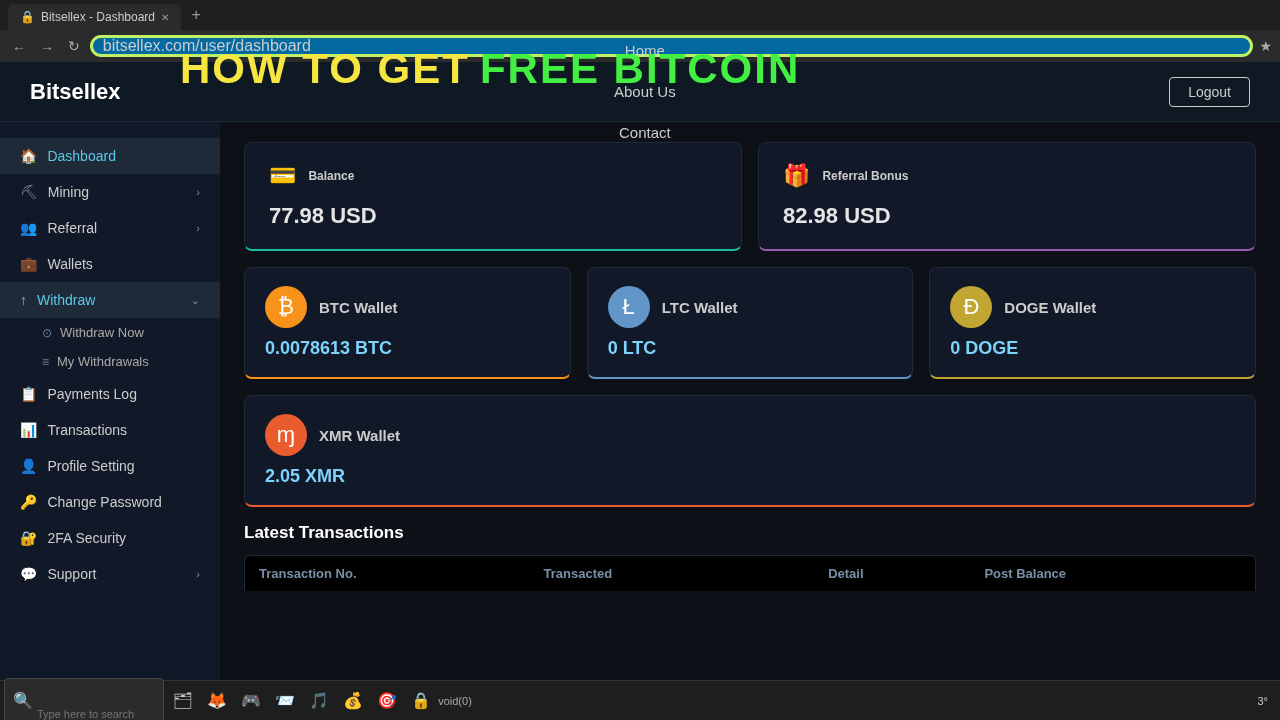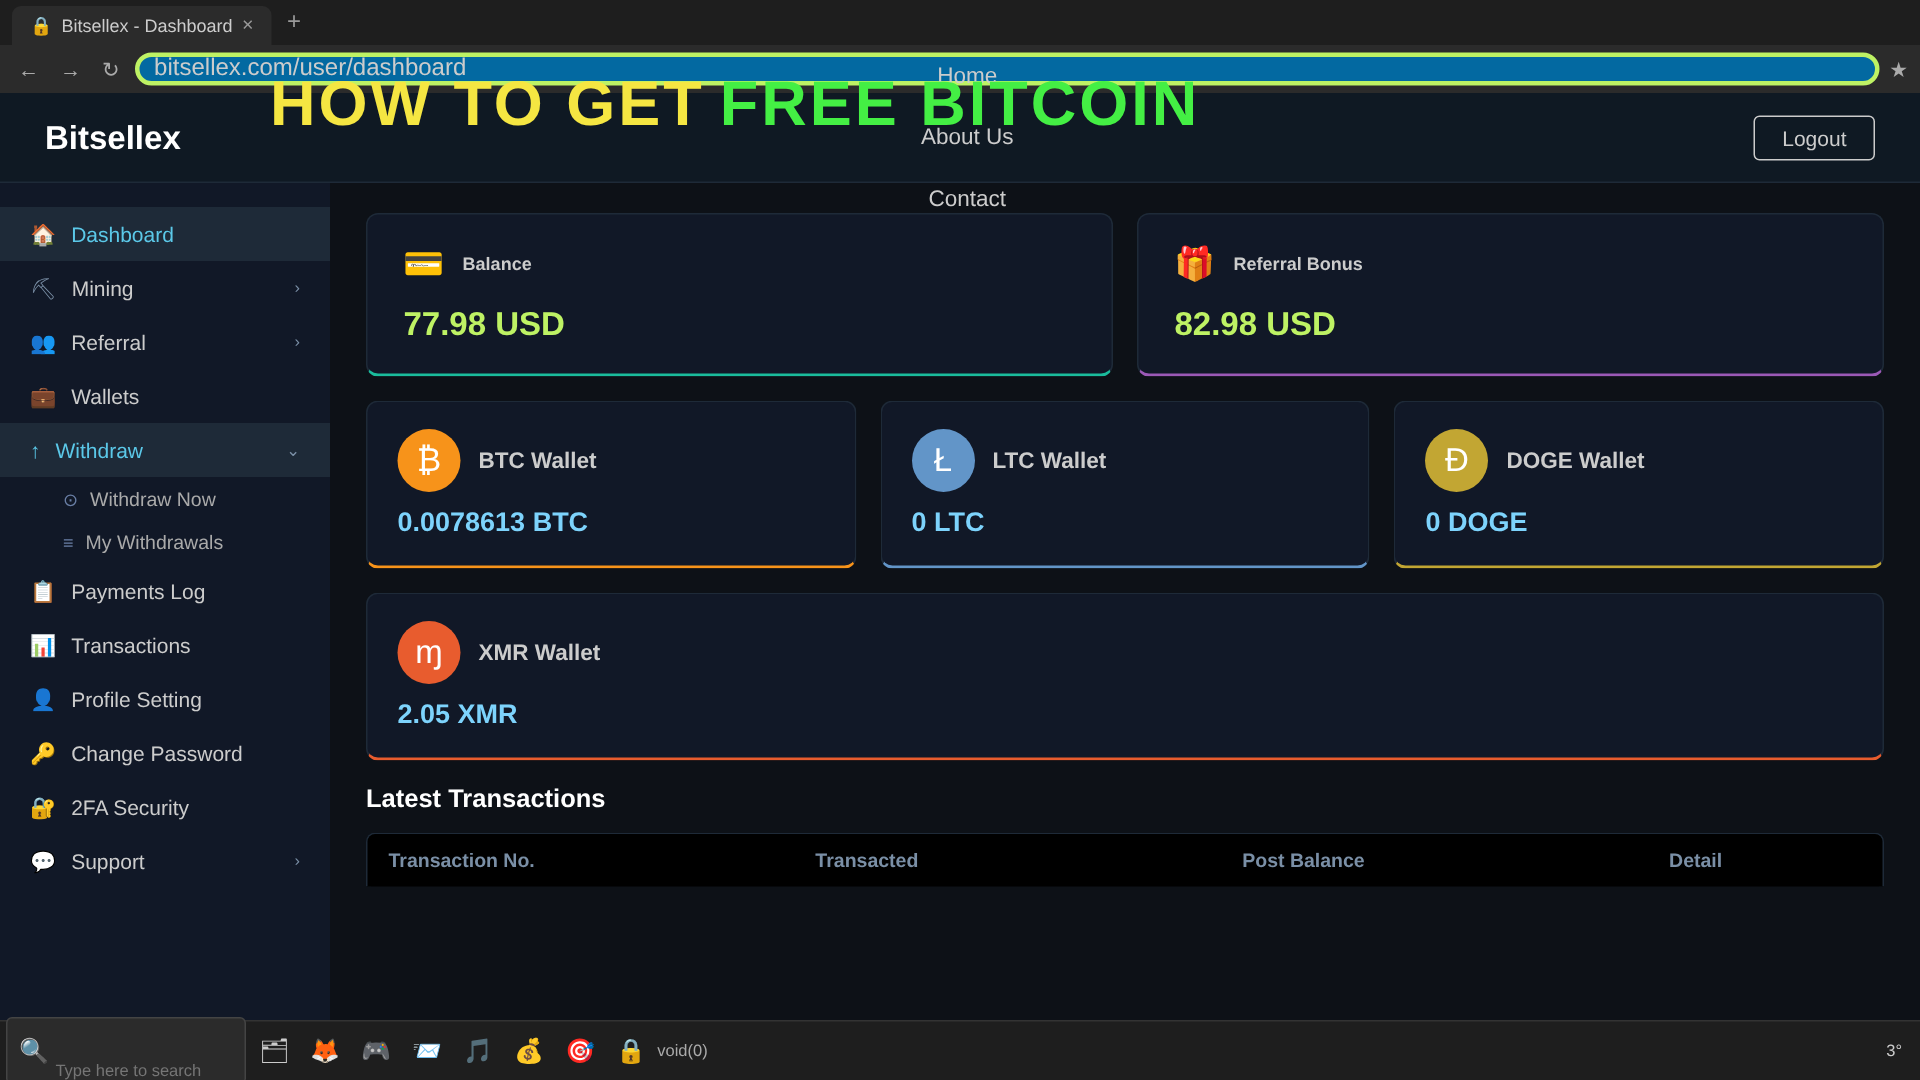--- a/index.html
+++ b/index.html
@@ -229,21 +229,21 @@
       color: #7a8fa6;
     }
     .card-title {
       font-size: 12px;
       color: #ccc;
       font-weight: 600;
     }
     .card-value {
       font-size: 22px;
       font-weight: bold;
-      color: #bef264;
+      color: #e5e5e5;
     }
     .card-balance { border-bottom: 2px solid #1abc9c; }
     .card-referral { border-bottom: 2px solid #9b59b6; }
 
     
     .wallet-row {
       display: flex;
       gap: 16px;
       margin-bottom: 16px;
     }
@@ -572,22 +572,22 @@
         </div>
         <div class="wallet-value">2.05 XMR</div>
       </div>
     </div>
 
     <div class="transactions-section">
       <div class="section-title">Latest Transactions</div>
       <div class="table-header">
         <div class="table-col col-txno">Transaction No.</div>
         <div class="table-col col-transacted">Transacted</div>
+        <div class="table-col col-detail">Detail</div>
         <div class="table-col col-postbal">Post Balance</div>
-        <div class="table-col col-detail">Detail</div>
       </div>
     </div>
 
   </div>
 </div>
 
 <div class="taskbar">
   <div class="taskbar-search">
     <span>🔍</span>
     <input type="text" placeholder="Type here to search" style="">

